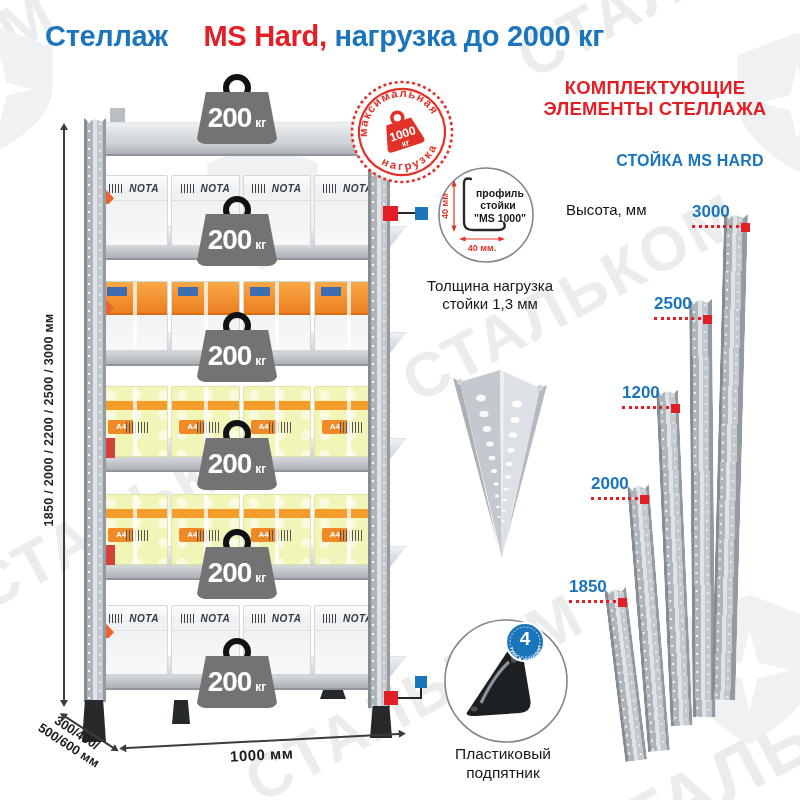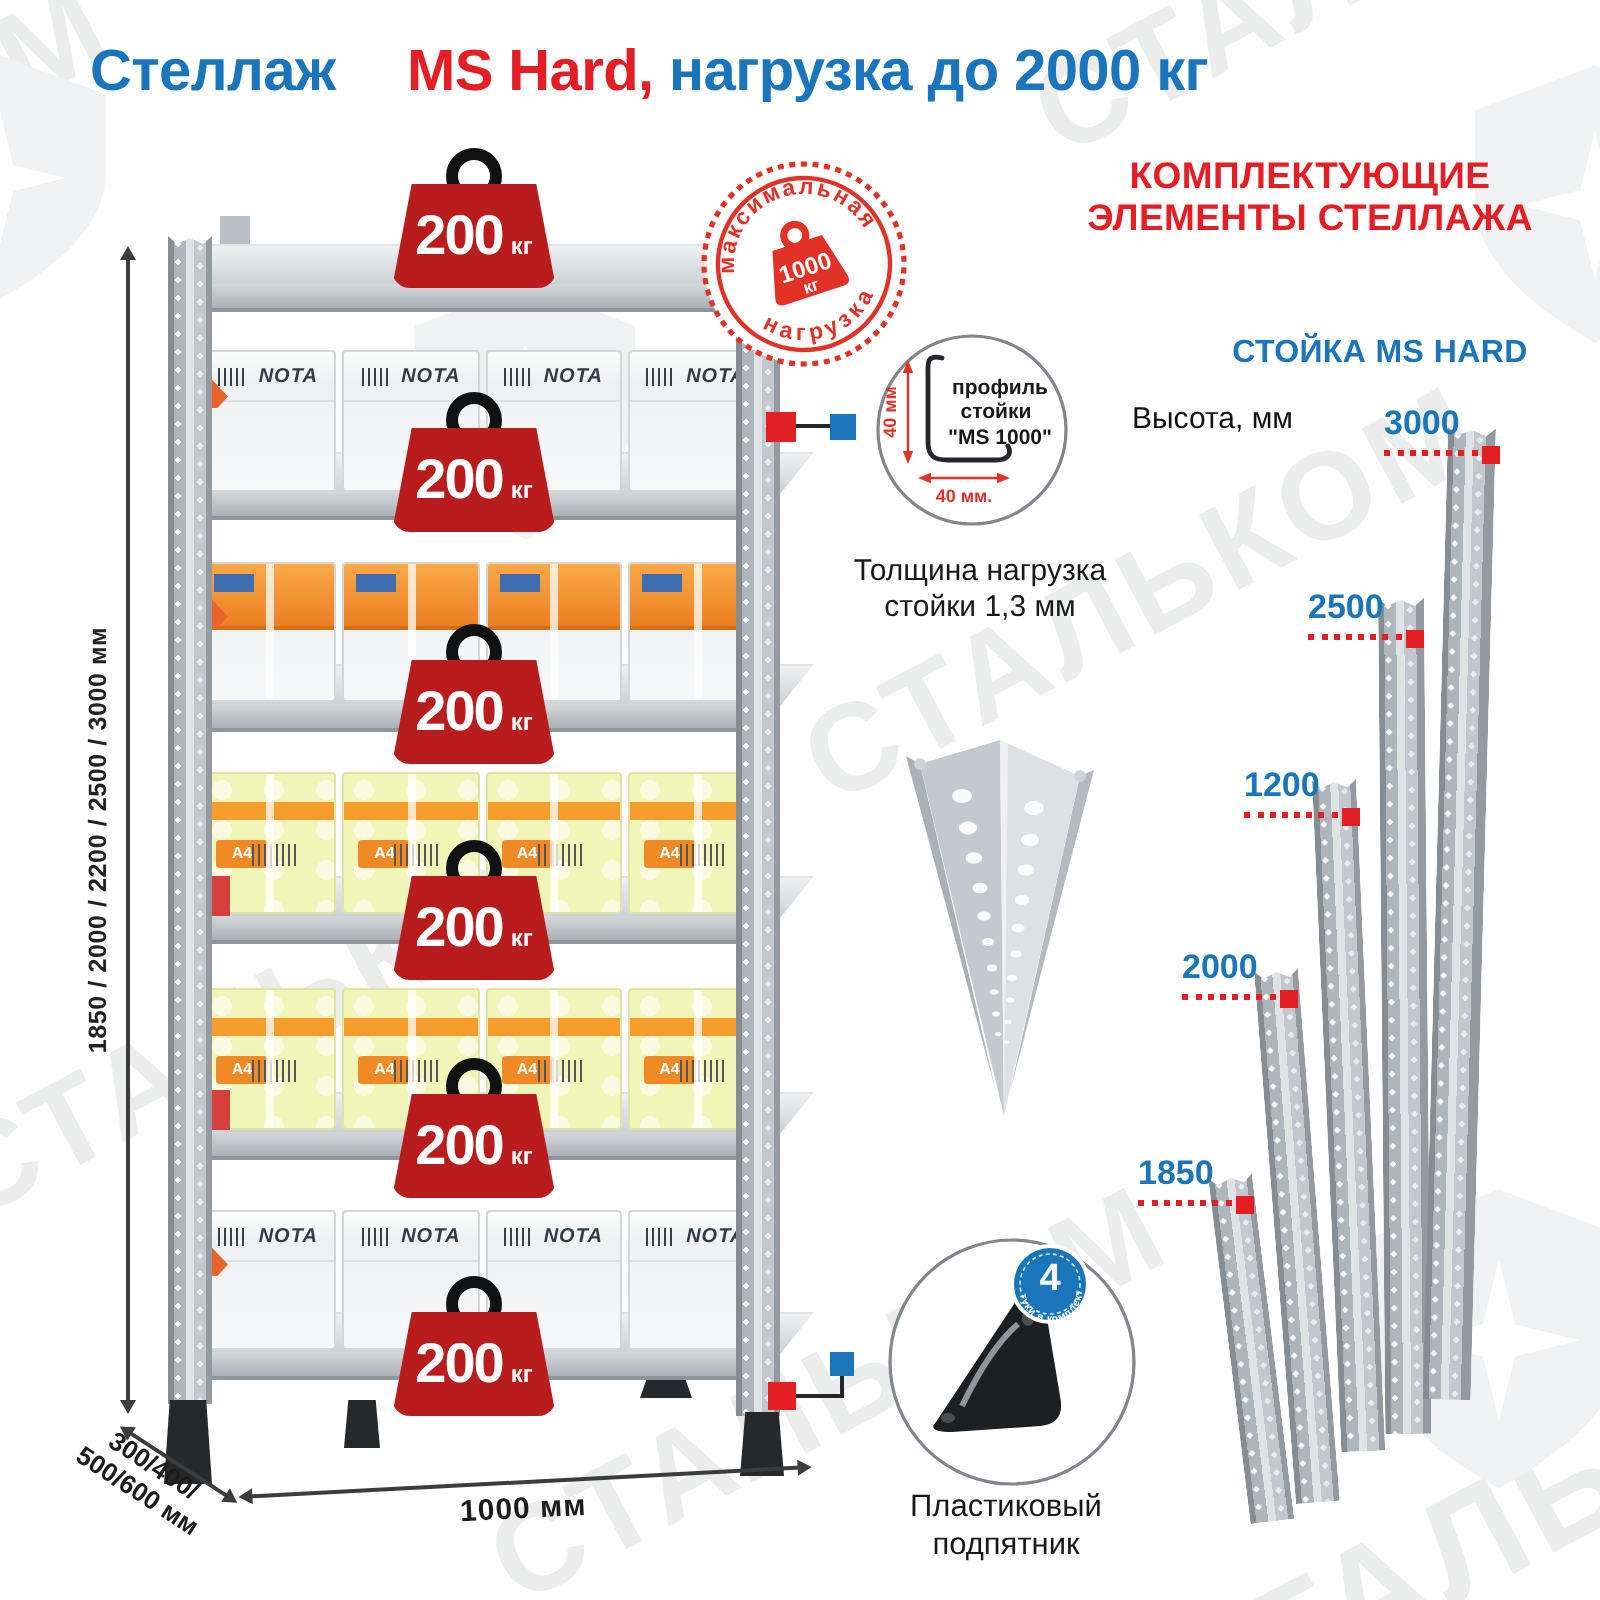--- a/index.html
+++ b/index.html
@@ -56,21 +56,21 @@
   .yb .bc2{position:absolute;left:25px;top:35px;width:22px;height:11px;
       background:repeating-linear-gradient(90deg,#555 0 1px,transparent 1px 3px);}
   .wedge{position:absolute;width:24px;height:26px;background:#e9642c;z-index:3;
       clip-path:polygon(0 100%,20% 0,100% 78%,78% 100%);}
   .redchip{position:absolute;left:102px;width:13px;height:20px;background:#d6403a;z-index:3;}
   .foot{position:absolute;background:#26292c;z-index:3;clip-path:polygon(12% 0,88% 0,100% 100%,0 100%);}
 
   
   .weight{position:absolute;width:82px;z-index:4;text-align:center;}
   .knob{width:16px;height:16px;border:6px solid #0f1113;border-radius:50%;margin:0 auto;}
-  .wbody{margin-top:-10px;height:52px;background:#b91c1c;border-radius:9px;
+  .wbody{margin-top:-10px;height:52px;background:#737373;border-radius:9px;
       clip-path:polygon(12% 0,88% 0,100% 100%,0 100%);
       display:flex;align-items:center;justify-content:center;gap:4px;}
   .wv{color:#fff;font-size:28px;font-weight:800;letter-spacing:-1px;}
   .wu{color:#fff;font-size:12px;font-weight:700;margin-top:10px;}
 
   
   .st-arc{font-weight:800;font-size:11.5px;letter-spacing:1.2px;fill:#e23127;}
   .st-arc2{letter-spacing:2.4px;}
   .st-w{font-weight:800;font-size:12px;fill:#fff;}
   .st-wu{font-weight:700;font-size:8.5px;fill:#fff;}
@@ -101,21 +101,21 @@
   .sq-blue{position:absolute;background:#1b75bb;z-index:6;}
   .conn{position:absolute;background:#24262a;z-index:5;}
 
   
   .mid-text{position:absolute;z-index:2;text-align:center;color:#17191c;
       font-size:15px;line-height:18px;font-weight:400;}
 
   
   .comp-header{position:absolute;left:535px;top:77px;width:240px;z-index:2;text-align:center;
       color:#e31e24;font-size:18.5px;line-height:21px;font-weight:800;letter-spacing:.2px;}
-  .comp-sub{position:absolute;left:585px;top:168px;width:210px;z-index:2;text-align:center;
+  .comp-sub{position:absolute;left:585px;top:152px;width:210px;z-index:2;text-align:center;
       color:#1b75bc;font-size:16px;font-weight:800;letter-spacing:.2px;}
   .axis-label{position:absolute;left:566px;top:201px;z-index:2;font-size:15px;color:#111;}
   .hrow{position:absolute;z-index:3;}
   .hval{display:block;font-size:17px;font-weight:800;color:#1b75bb;
       padding:0 9px 3px 0;border-bottom:3px dotted #e31e24;}
   .hsq{position:absolute;right:-11px;bottom:-4px;width:9px;height:9px;background:#e31e24;}
 </style>
 </head>
 <body>
 

